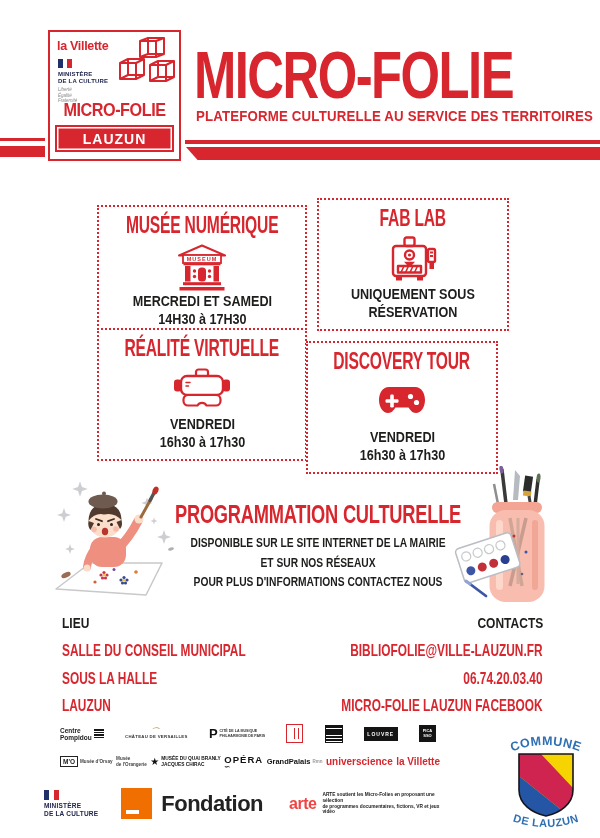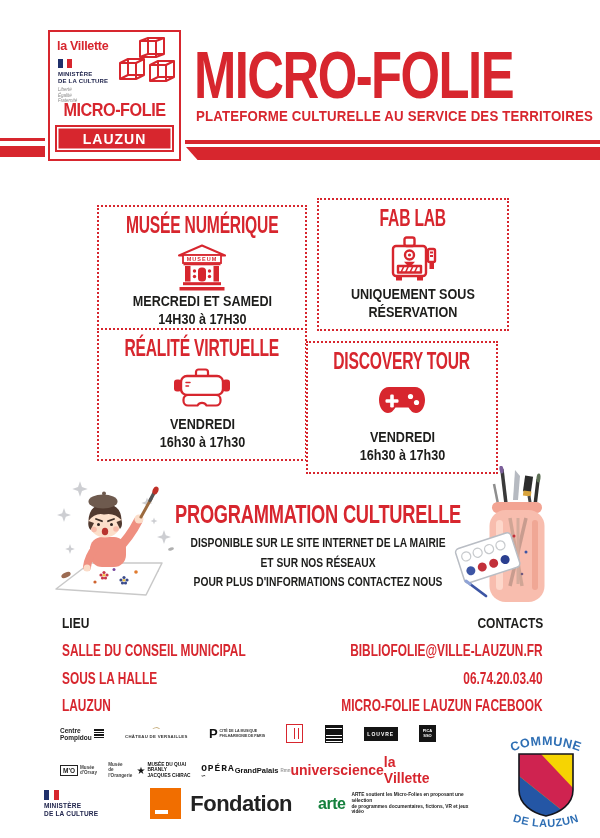--- a/index.html
+++ b/index.html
@@ -79,34 +79,34 @@
   .ima-box{width:16px;height:16px;background:repeating-linear-gradient(180deg,#141414 0 2.4px,#fff 2.4px 3.2px);border:1px solid #141414;}
   .louvre-box{width:34px;height:14px;background:#141414;color:#fff;font-size:5px;letter-spacing:1px;
     display:flex;align-items:center;justify-content:center;font-weight:700;}
   .picasso-box{width:17px;height:17px;background:#141414;color:#fff;font-size:4px;line-height:4.6px;
     display:flex;align-items:center;justify-content:center;text-align:center;font-weight:700;}
   .orsay-mo{border:1px solid #222;font-size:6.5px;font-weight:800;padding:1px 2px;color:#222;}
   .small-grey{font-size:4.6px;line-height:5.2px;color:#444;font-weight:700;}
   .branly{display:flex;align-items:center;gap:2px;}
   .branly-star{font-size:10px;color:#111;}
   .branly-txt{font-size:4.8px;line-height:5.4px;font-weight:800;color:#111;}
-  .opera{font-family:Liberation Mono, monospace;font-size:9.5px;font-weight:700;letter-spacing:1px;color:#111;}
+  .opera{font-family:Liberation Sans, sans-serif;font-size:9.5px;font-weight:700;letter-spacing:1px;color:#111;}
   .opera-swirl{display:block;font-size:7px;line-height:4px;color:#111;}
   .gp{font-size:7.5px;font-weight:800;color:#111;}
   .gp-sub{font-size:4.5px;color:#999;font-weight:700;}
-  .red-word{font-size:14px;font-weight:800;color:var(--red);}
+  .red-word{font-size:10px;font-weight:800;color:var(--red);}
   .fr-flag{width:15px;height:10px;background:linear-gradient(90deg,#20306b 0 33%,#fff 33% 66%,var(--red) 66% 100%);}
   .min-foot{display:flex;flex-direction:column;gap:2px;}
   .min-foot-txt{font-size:6.5px;line-height:7.5px;font-weight:700;color:var(--navy);letter-spacing:.2px;}
-  .fond{display:flex;align-items:center;gap:9px;margin-left:52px;}
+  .fond{display:flex;align-items:center;gap:9px;margin-left:23px;}
   .fond-sq{width:31px;height:31px;background:#f16e00;position:relative;}
   .fond-dash{position:absolute;left:5px;bottom:5px;width:13px;height:4px;background:#fff;}
   .fond-txt{font-size:22px;font-weight:700;color:#222;letter-spacing:-.5px;}
   .arte-wrap{display:flex;align-items:center;gap:6px;margin-left:26px;}
-  .arte-txt{font-size:16px;font-weight:800;color:#15803d;letter-spacing:-.5px;}
+  .arte-txt{font-size:16px;font-weight:800;color:#ef4444;letter-spacing:-.5px;}
   .arte-note{font-size:4.8px;line-height:5.8px;font-weight:700;color:#222;width:128px;}
   .commune{position:absolute;left:498px;top:722px;}
 </style>
 </head>
 <body>
 
 <div class="poster">
 
   <div class="stripe s-lt"></div>
   <div class="stripe s-lk"></div>

